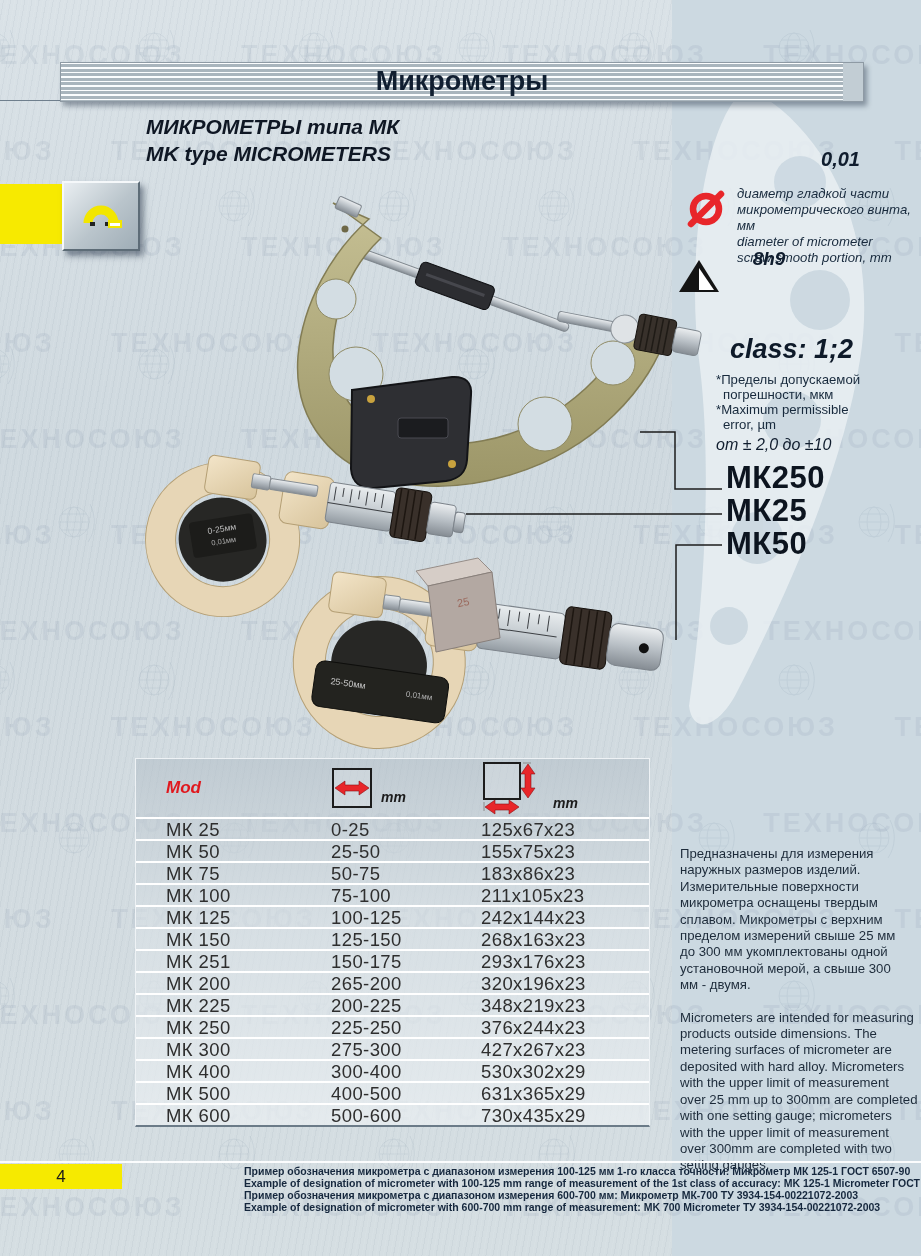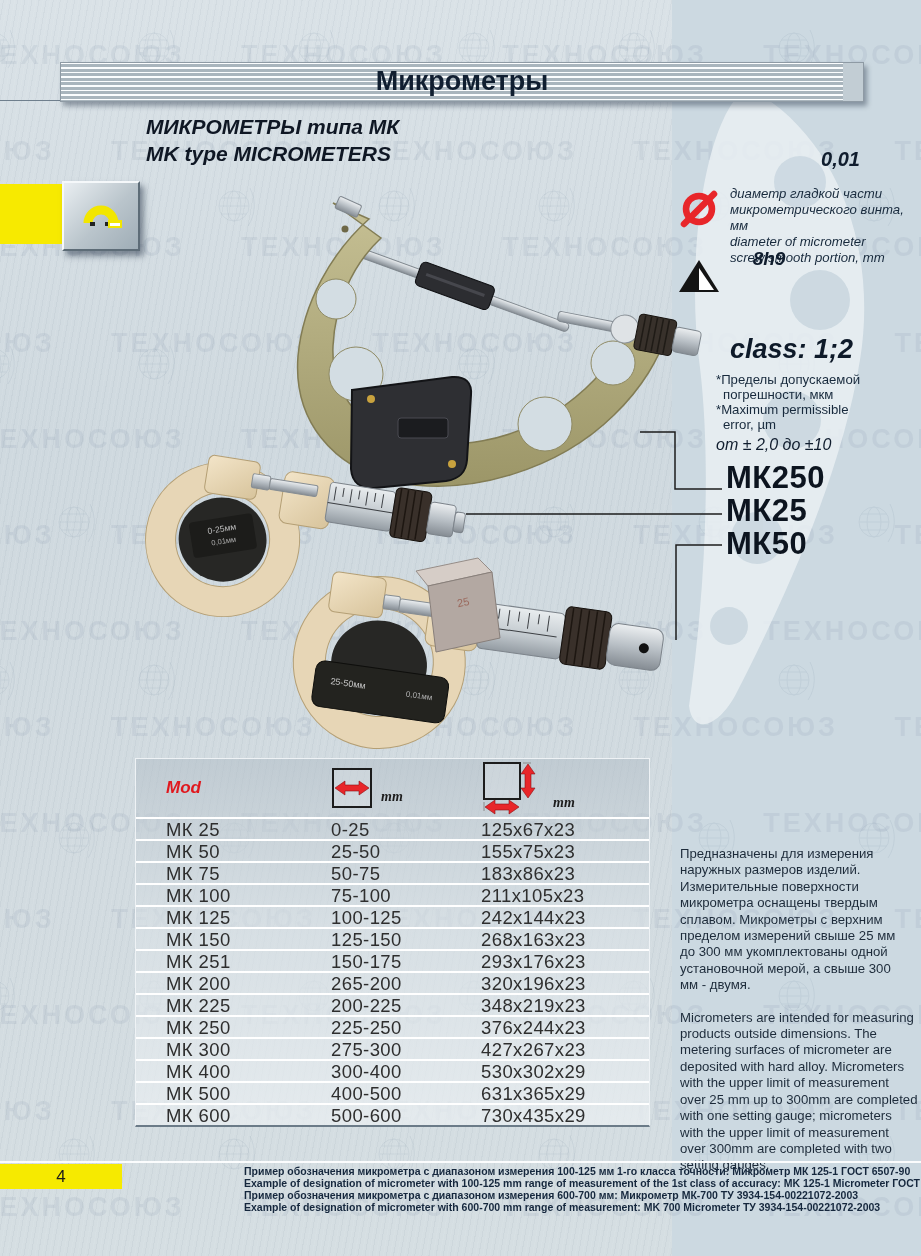--- a/index.html
+++ b/index.html
@@ -40,21 +40,21 @@
   .err-note{position:absolute;left:716px;top:372px;font-size:13.2px;line-height:15px;color:#17293c;}
   .err-range{font-size:16px;font-weight:normal;font-style:italic;margin-top:5px;color:#101d2e;}
   .models{position:absolute;left:726px;top:461px;font-size:31px;font-weight:bold;line-height:33px;color:#0c141f;letter-spacing:.5px;}
 
   
   .table{position:absolute;left:135px;top:758px;width:513px;z-index:3;
         background:linear-gradient(180deg,rgba(178,190,199,.55) 0%,rgba(216,224,229,.65) 45%,rgba(233,238,241,.78) 100%);
         border:1px solid #eef2f5;border-bottom:2px solid #6b7b88;}
   .thead{height:58px;display:flex;align-items:center;}
   .th-mod{width:195px;padding-left:30px;box-sizing:border-box;color:#e0181e;font-size:17px;font-weight:bold;font-style:italic;}
-  .th-g{display:flex;align-items:center;font-family:Liberation Serif, serif;}
+  .th-g{display:flex;align-items:center;}
   .th-g1{width:150px;}
   .mm{font-size:14px;font-weight:bold;font-style:italic;color:#1c1c1c;margin-left:8px;align-self:flex-end;margin-bottom:4px;}
   .trow{height:20px;border-top:2px solid #fff;display:flex;align-items:flex-start;}
   .tc{font-size:18.5px;color:#2e2e2e;letter-spacing:.4px;}
   .c-model{width:195px;padding-left:30px;box-sizing:border-box;}
   .c-range{width:150px;}
   .c-dims{flex:1;}
 
   
   .descr{position:absolute;left:680px;top:846px;width:238px;font-size:13.2px;line-height:16.4px;color:#1d2b3a;}
@@ -641,21 +641,21 @@
         <path d="M10,27 A13,13 0 1 1 36,27" fill="none" stroke="#f2e600" stroke-width="9"></path>
         <rect x="12" y="26" width="5" height="4" fill="#222"></rect>
         <rect x="27" y="26" width="5" height="4" fill="#222"></rect>
         <rect x="30" y="24" width="14" height="8" fill="#f2e600"></rect>
         <rect x="32" y="27" width="10" height="3" fill="#fff"></rect>
       </svg>
     </div>
 
     <div class="spec-val" style="top:148px;">0,01</div>
 
-    <div class="spec" style="top:186px;">
+    <div class="spec" style="top:186px;justify-content:center;">
       <svg width="42" height="42" viewBox="0 0 42 42">
         <circle cx="21" cy="23" r="13" fill="none" stroke="#e8262a" stroke-width="6.5"></circle>
         <line x1="6" y1="38" x2="36" y2="8" stroke="#e8262a" stroke-width="6.5" stroke-linecap="round"></line>
       </svg>
       <div class="txt">
         <div>диаметр гладкой части</div>
         <div>микрометрического винта,</div>
         <div>мм</div>
         <div>diameter of micrometer</div>
         <div>screw smooth portion, mm</div>

